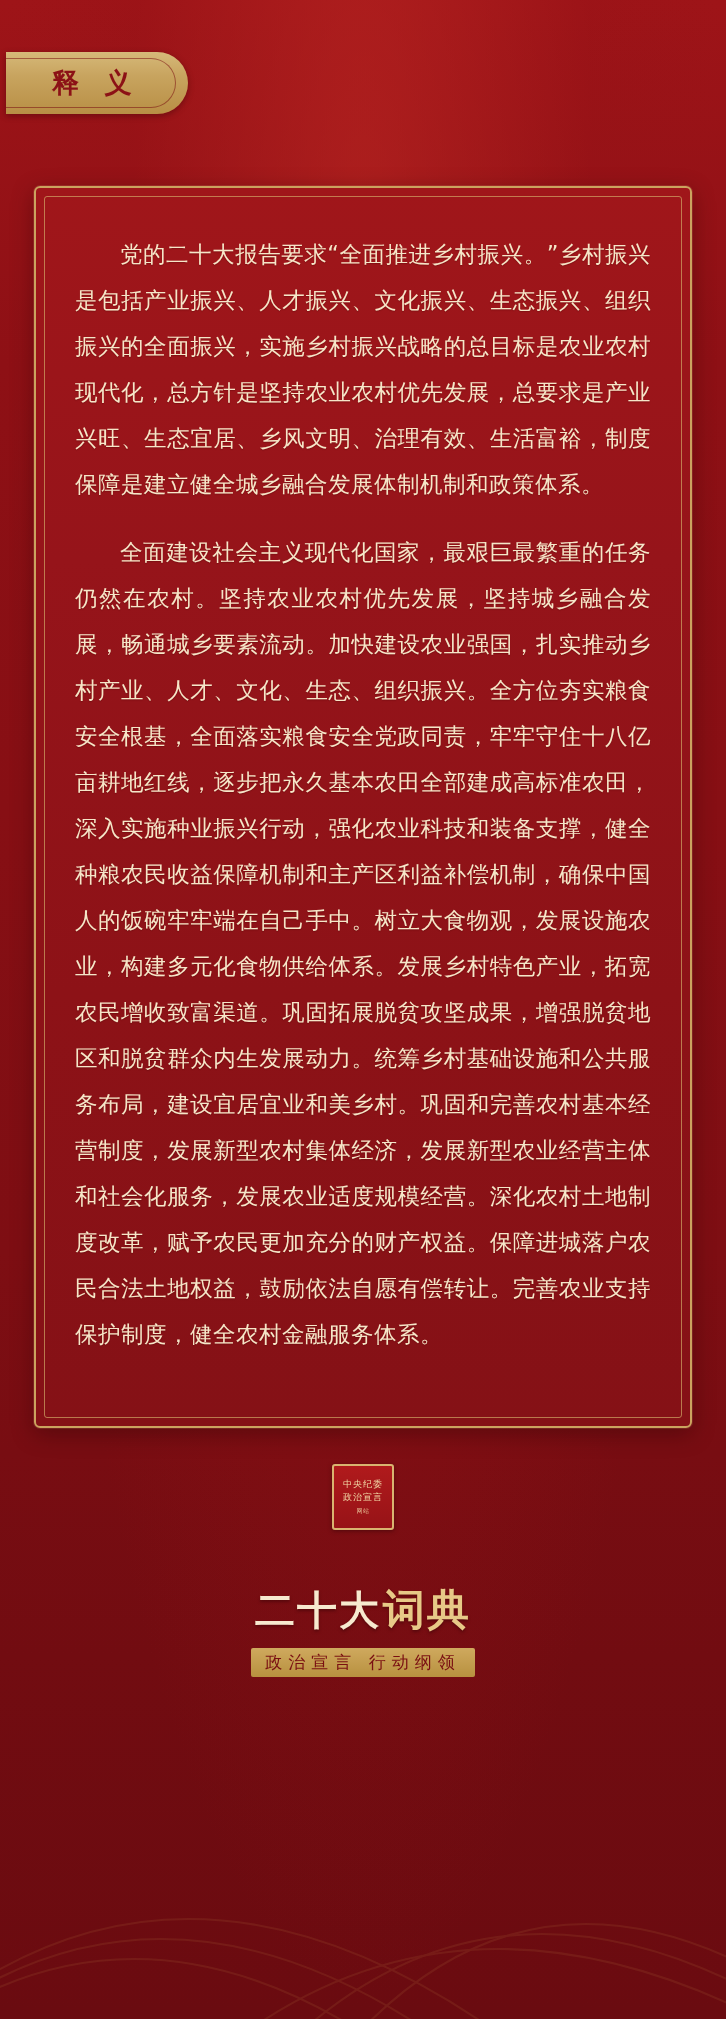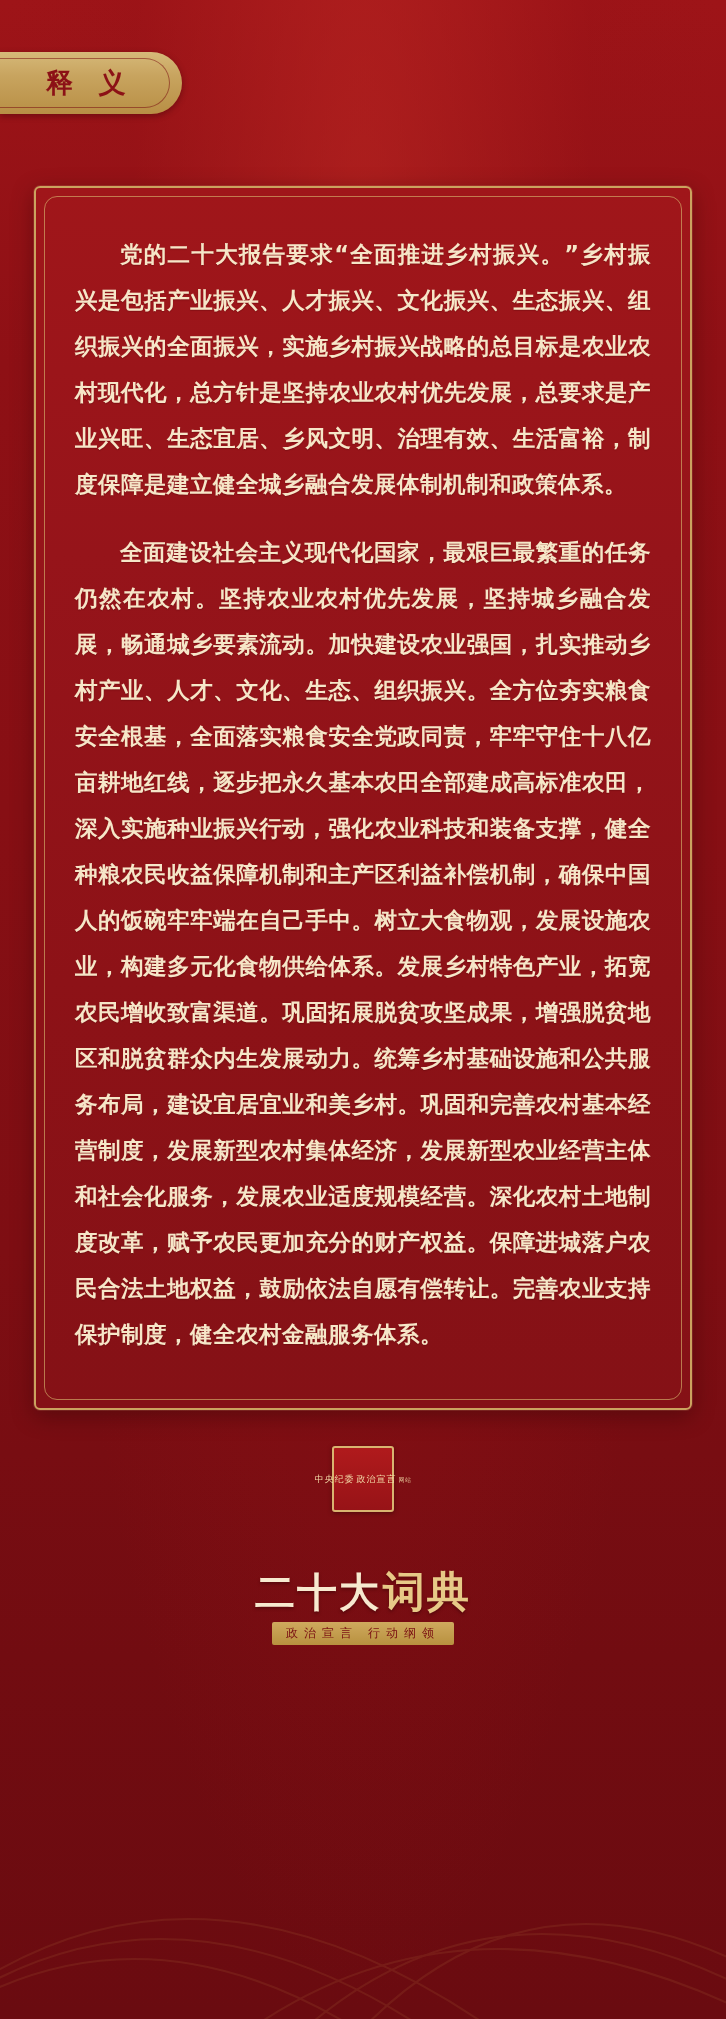--- a/index.html
+++ b/index.html
@@ -41,21 +41,21 @@
     padding: 52px 0 0 0;
     height: 96px;
   }
   .badge-wrap {
     position: relative;
     width: 182px;
     height: 62px;
   }
   .badge {
     position: absolute;
-    left: 0;
+    left: 6px;
     top: 0;
     width: 182px;
     height: 62px;
     box-sizing: border-box;
     background: linear-gradient(180deg, #d6b979 0%, #c8a45f 38%, #b88f45 100%);
     border-radius: 0 34px 34px 0;
     box-shadow: 0 2px 6px rgba(60,5,8,0.45);
     display: flex;
     align-items: center;
   }
@@ -86,23 +86,22 @@
     position: relative;
     margin: 38px 34px 0 34px;
     background: linear-gradient(180deg, #a0161a 0%, #96141a 30%, #8d1217 65%, #851116 100%);
     border: 2px solid #cba35f;
     border-radius: 6px;
     box-shadow: 0 0 0 1px rgba(255,220,160,0.12), 0 6px 22px rgba(50,4,6,0.45);
     padding: 8px;
   }
   .card-inner {
     border: 1px solid rgba(214,178,108,0.65);
-    border-radius: 13px;
-    padding: 34px 30px 42px 30px;
-    font-weight: bold;
+    border-radius: 3px;
+    padding: 34px 30px 60px 30px;
   }
   p.para {
     margin: 0 0 22px 0;
     color: #f6e6c8;
     font-size: 22.5px;
     line-height: 46px;
     text-indent: 2em;
     text-align: justify;
     font-family: "DejaVu Sans", "Liberation Sans", sans-serif;
     letter-spacing: 0.5px;
@@ -116,20 +115,21 @@
     justify-content: center;
     margin-top: 36px;
   }
   .seal {
     width: 58px;
     height: 62px;
     border: 2px solid #d9b470;
     border-radius: 3px;
     background: linear-gradient(180deg, #b01a1c 0%, #971317 100%);
     display: flex;
+    flex-direction: column;
     align-items: center;
     justify-content: center;
     gap: 2px;
     box-shadow: 0 1px 4px rgba(40,3,5,0.5);
   }
   .seal-line {
     color: #f3dca9;
     font-size: 9px;
     letter-spacing: 1px;
     line-height: 11px;
@@ -160,27 +160,27 @@
   }
   .ft-gold {
     font-size: 42px;
     font-weight: bold;
     letter-spacing: 2px;
     background: linear-gradient(180deg, #f6dfa6 0%, #d3a busy 100%);
     color: #e7c987;
     text-shadow: 0 2px 3px rgba(60,4,7,0.5);
   }
   .footer-sub {
-    margin-top: 2px;
+    margin-top: 10px;
     display: inline-block;
     padding: 3px 14px;
     background: linear-gradient(180deg, #c9a straightforward 0%, #b8913f 100%);
     background: linear-gradient(180deg, #cfa95e 0%, #b8913f 100%);
     color: #7a0f12;
-    font-size: 12px;
+    font-size: 17px;
     letter-spacing: 6px;
     border-radius: 2px;
     font-family: "DejaVu Serif", "Liberation Serif", serif;
   }
 </style>
 </head>
 <body>
 
 <div class="page">
 

